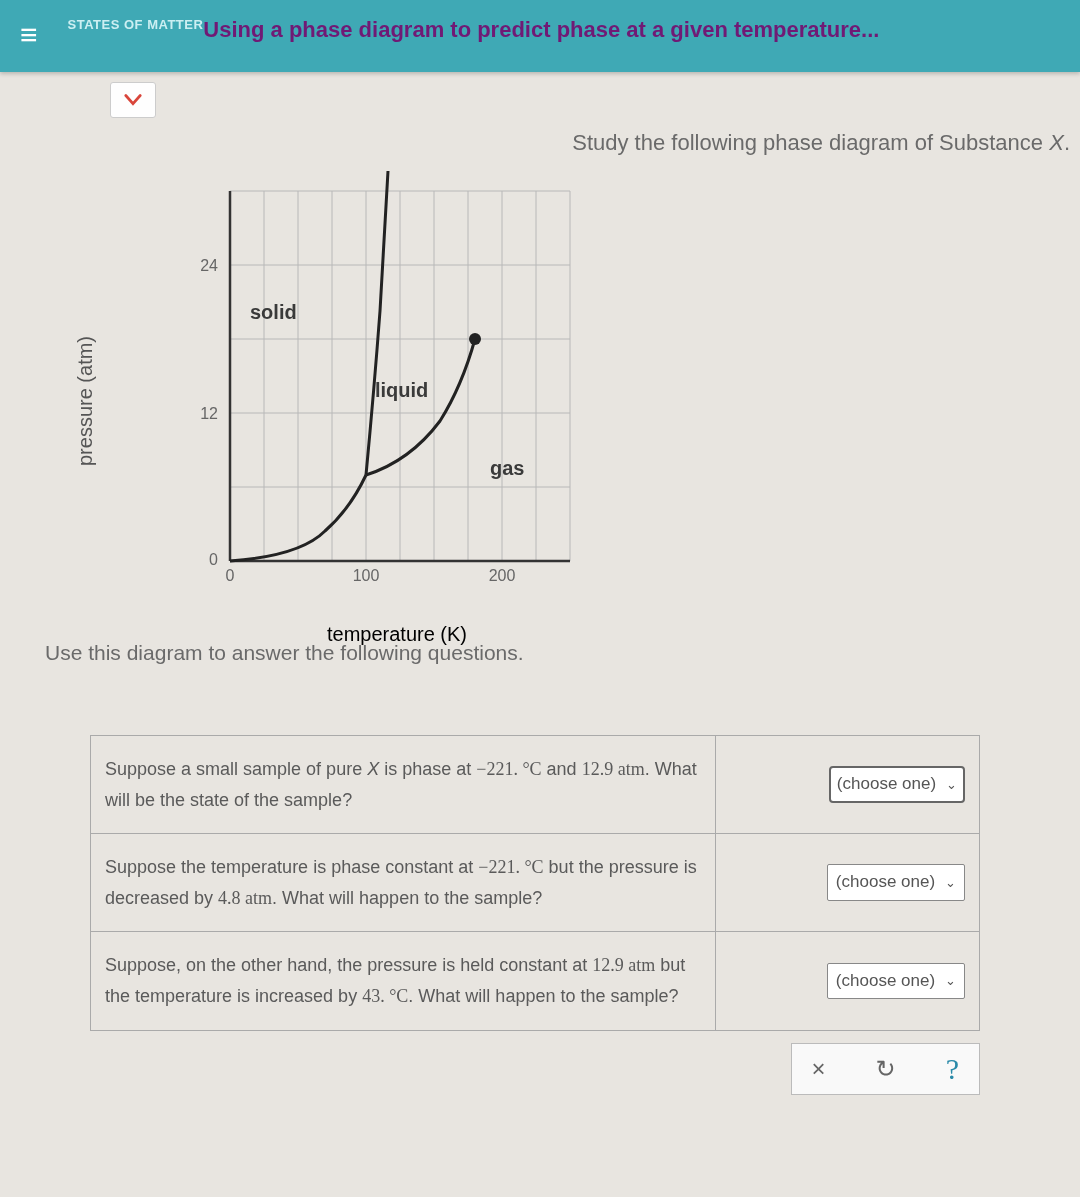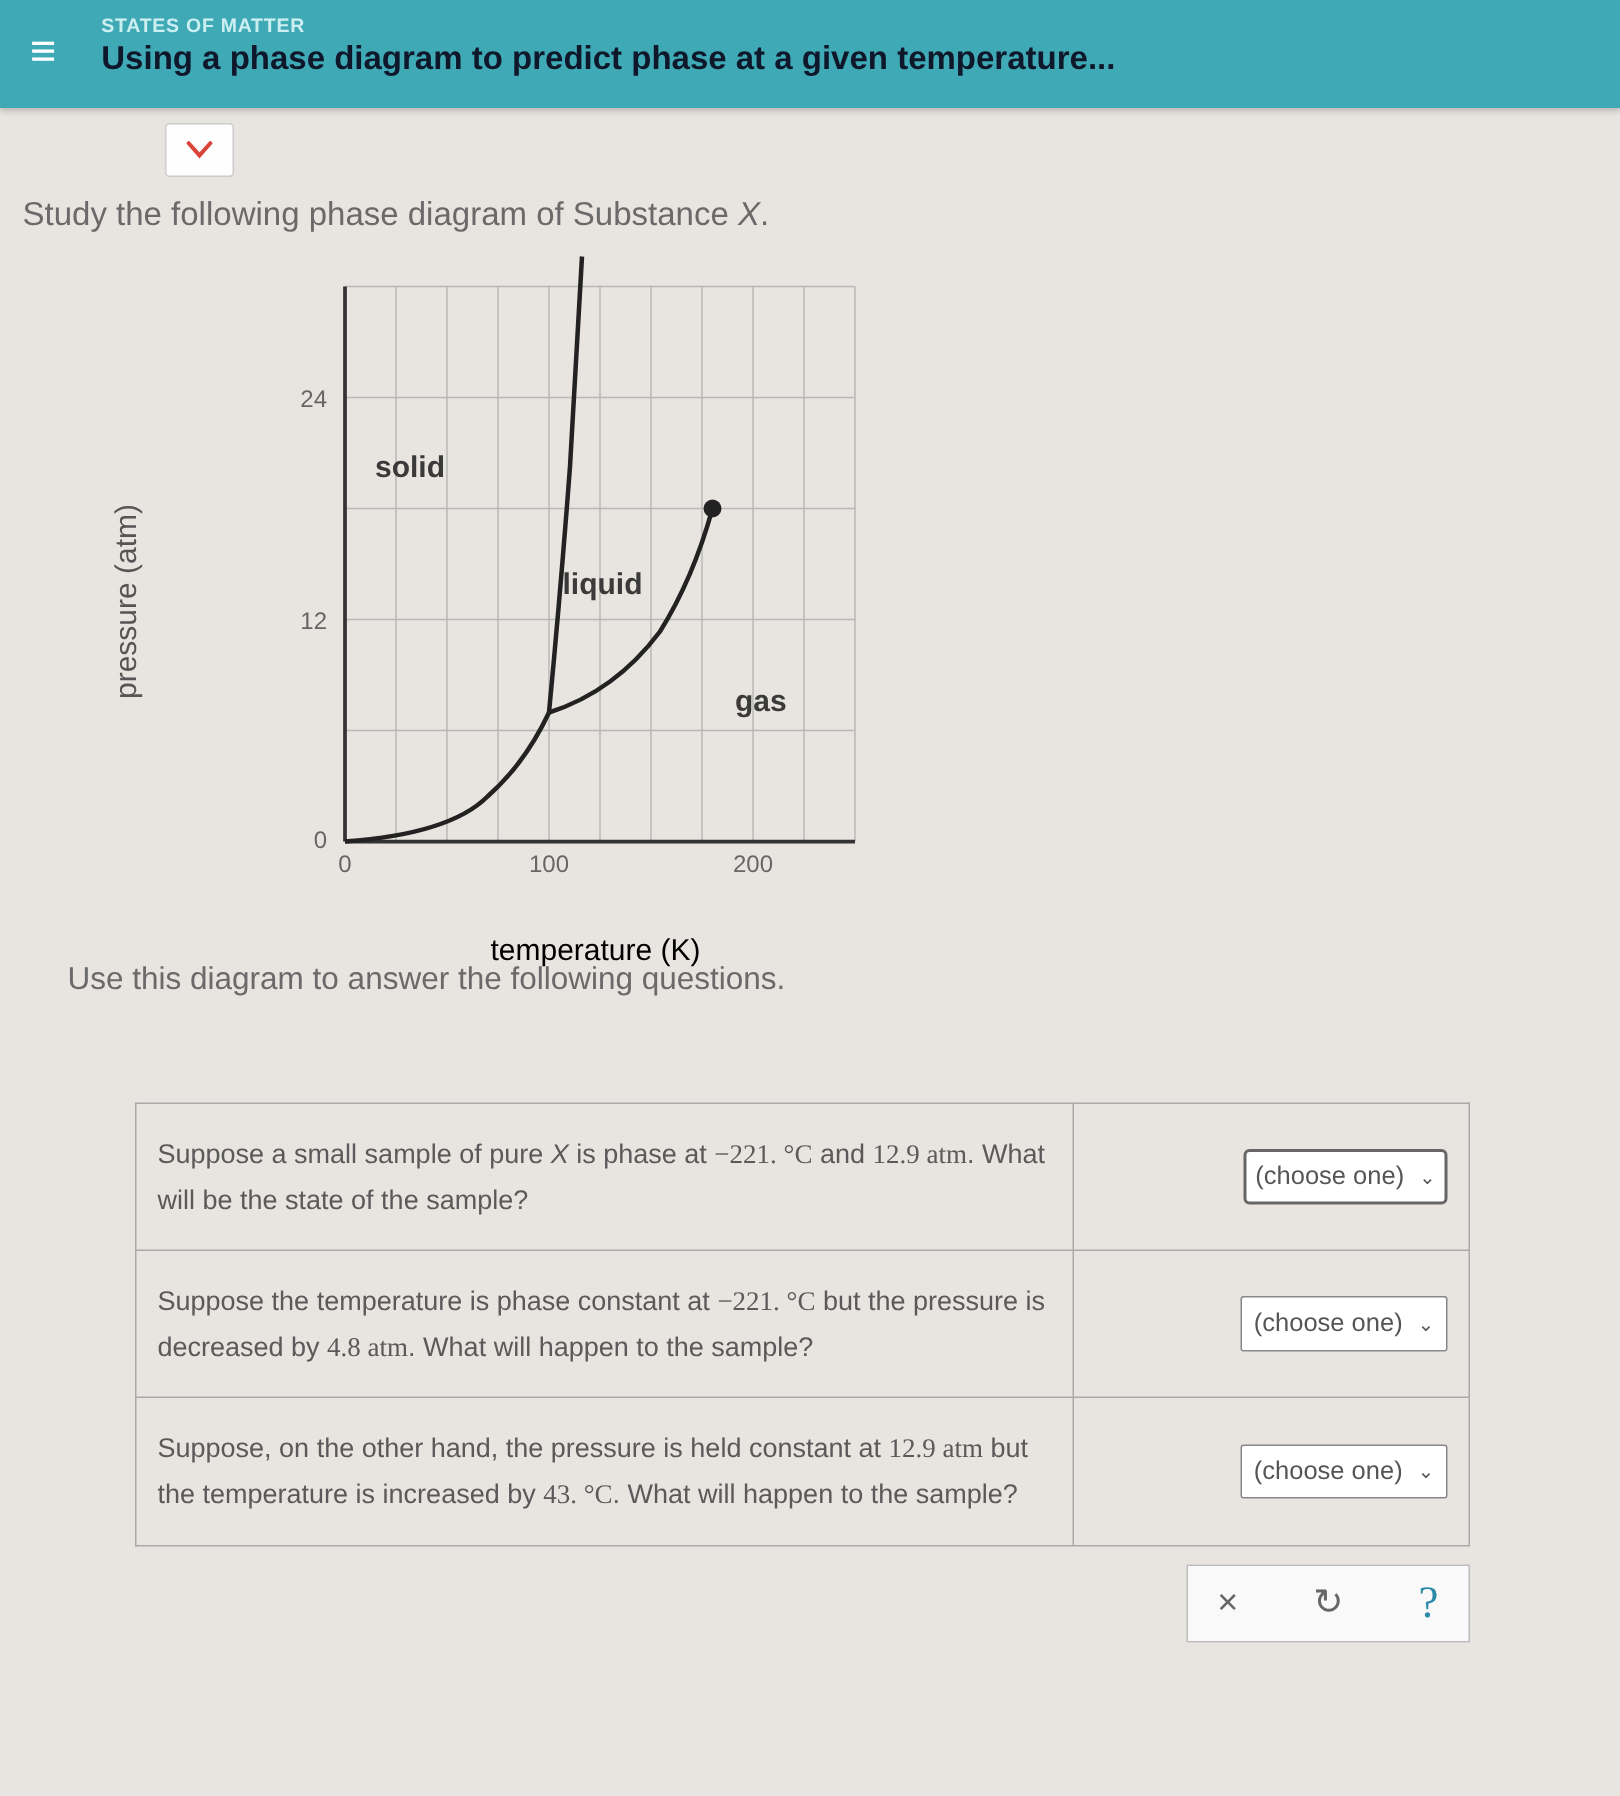--- a/index.html
+++ b/index.html
@@ -19,32 +19,32 @@
     align-items: center;
     height: 72px;
     box-shadow: 0 2px 4px rgba(0,0,0,0.2);
   }
   .menu-btn {
     font-size: 30px;
     margin-right: 30px;
     margin-top: 10px;
     cursor: pointer;
   }
-  .header-text { display:flex; flex-direction:column; }
+  .header-text { display:flex; flex-direction:row; }
   .category {
     font-size: 13px;
     font-weight: bold;
     color: #cceff2;
     letter-spacing: 0.5px;
     margin-bottom:2px;
   }
   .title {
     font-size: 22px;
     font-weight: bold;
-    color: #0f172a;
+    color: #701a75;
   }
   .content {
     background: #e8e5e0;
     padding: 0 10px;
   }
   .dropdown-btn {
     width: 46px;
     height: 36px;
     background: #fefefe;
     border: 1px solid #ccc;
@@ -54,20 +54,21 @@
     align-items: center;
     justify-content: center;
     cursor: pointer;
   }
   .dropdown-btn svg { width:18px; height:14px; }
   .instruction {
     font-size: 22px;
     color: #6a6a6a;
     margin-left: 5px;
     margin-bottom: 5px;
+    text-align: right;
   }
   .instruction2 {
     font-size: 21px;
     color: #6a6a6a;
     margin-left: 35px;
   }
   .chart-wrap {
     position: relative;
     width: 540px;
     height: 480px;

